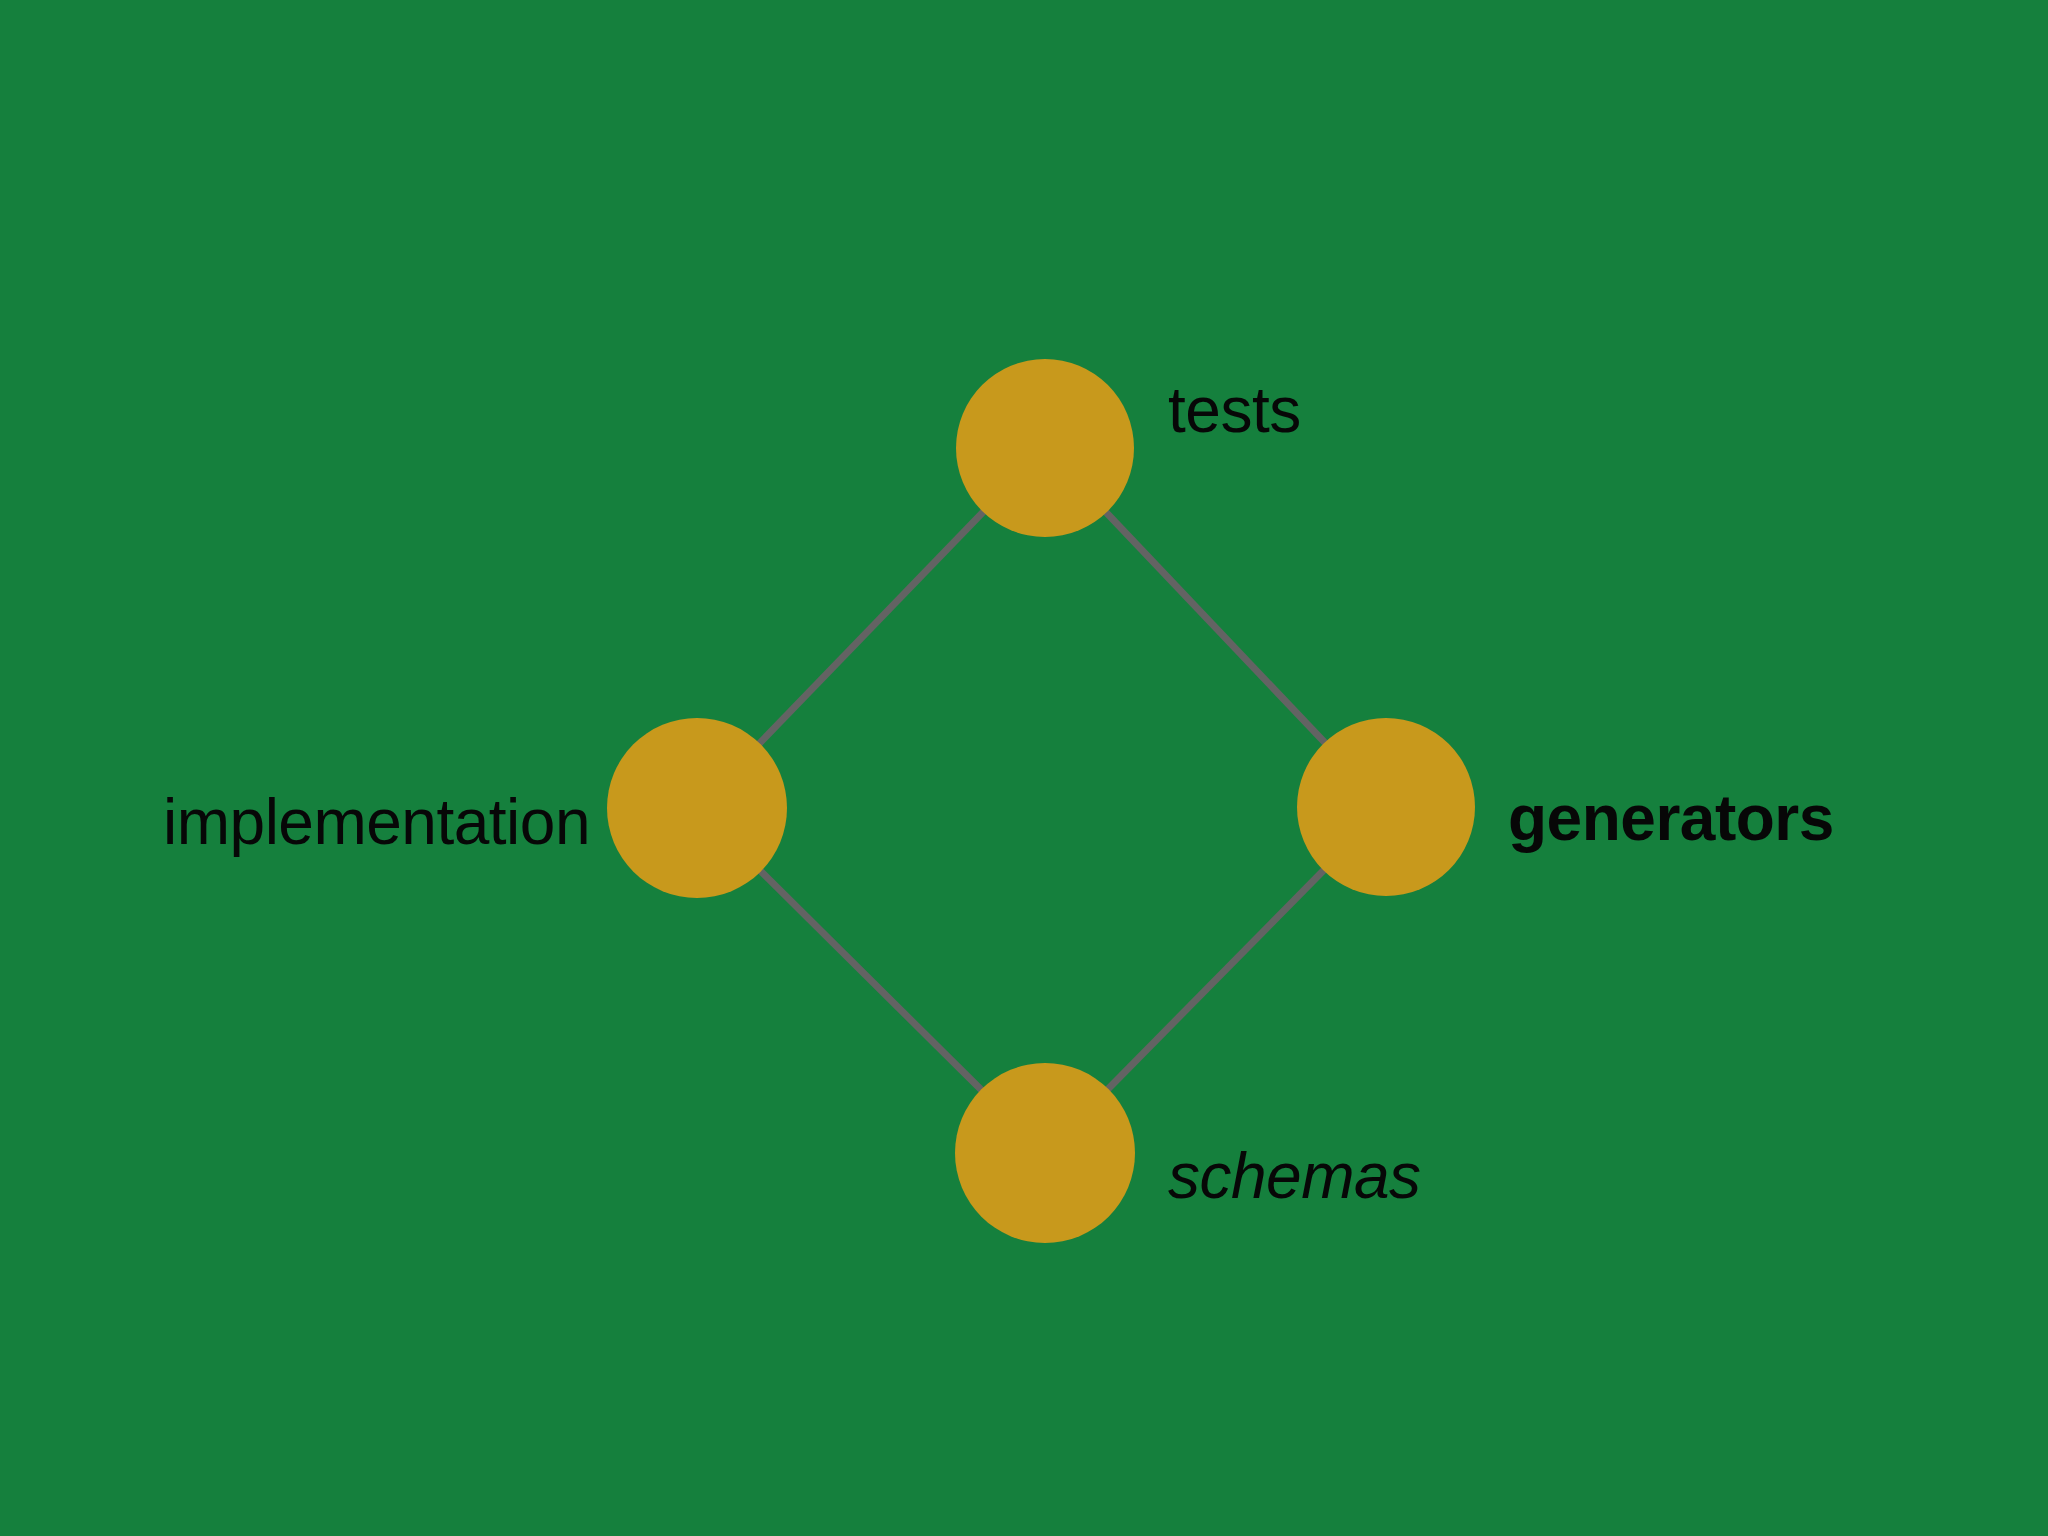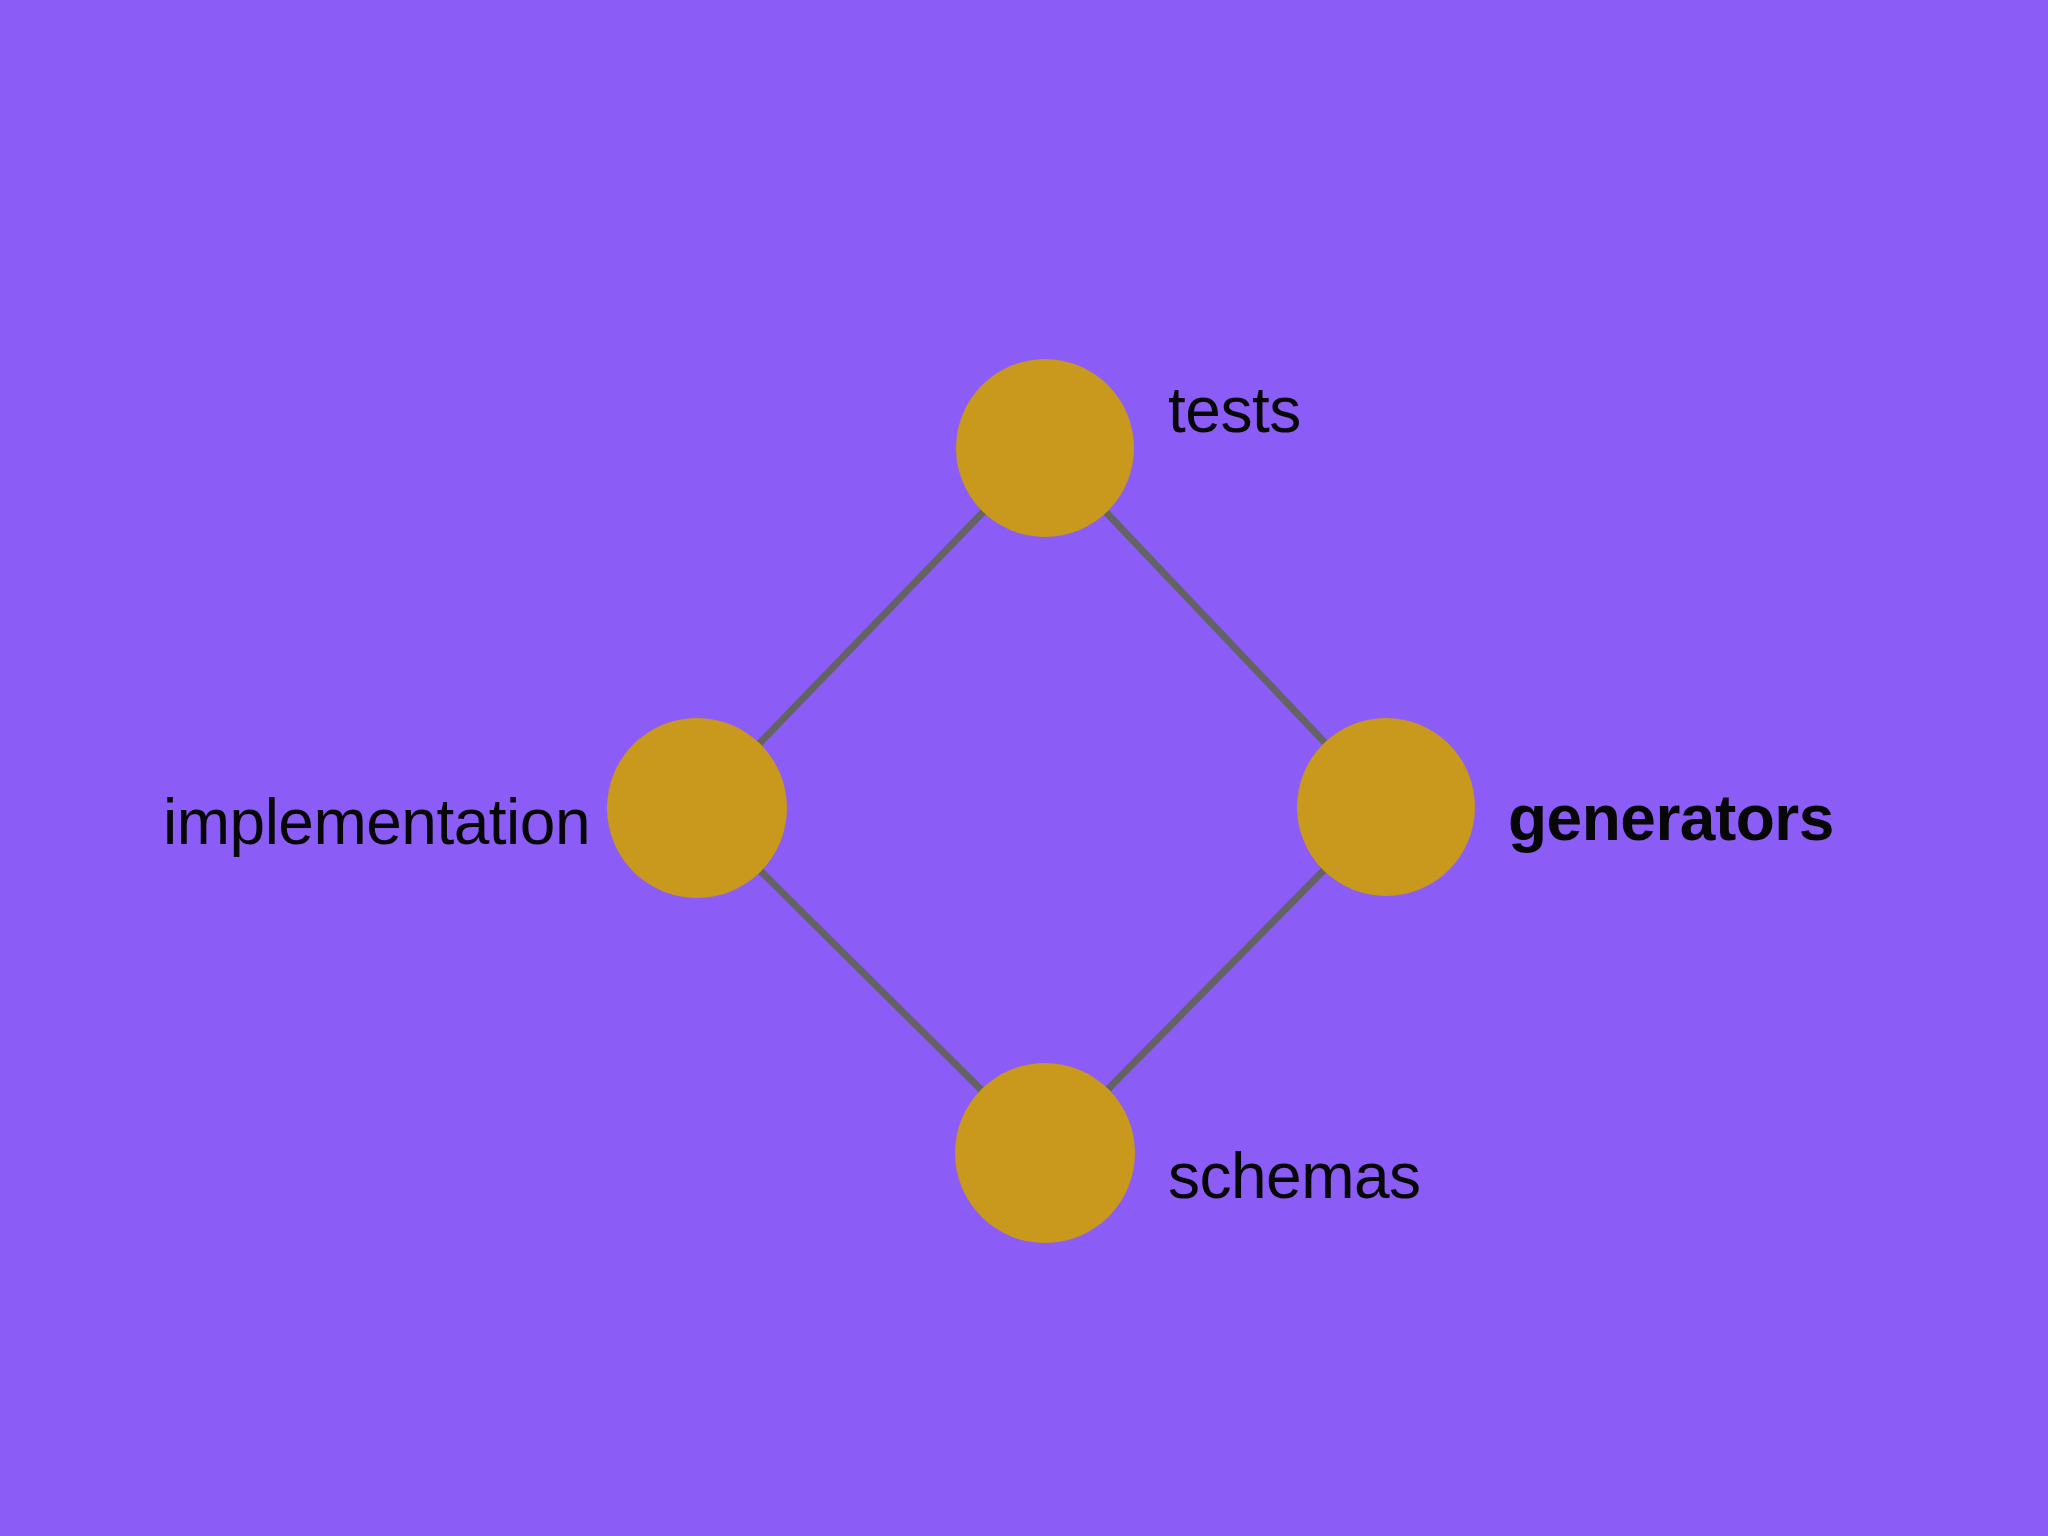--- a/index.html
+++ b/index.html
@@ -45,21 +45,21 @@
     text-align: left;
   }
   #label-tests      { left: 1168px; top: 378px;  }
   #label-implementation { left: 32px; top: 758px; width: 558px; }
   #label-generators { left: 1508px; top: 786px; font-weight: bold; }
   #label-schemas    { left: 1168px; top: 1144px; }
 </style>
 </head>
 <body>
 
-<div id="diagram-canvas" style="background: #8b5cf6; width: 2048px; height: 1536px;">
+<div id="diagram-canvas" style="background: #15803d; width: 2048px; height: 1536px;">
 
   <svg id="graph-svg" viewBox="0 0 2048 1536" xmlns="http://www.w3.org/2000/svg">
 
     <g>
       <line x1="697" y1="808" x2="1045" y2="448" stroke="#636363" stroke-width="7" stroke-linecap="butt"></line>
       <line x1="1045" y1="448" x2="1386" y2="807" stroke="#636363" stroke-width="7" stroke-linecap="butt"></line>
       <line x1="1386" y1="807" x2="1045" y2="1153" stroke="#636363" stroke-width="7" stroke-linecap="butt"></line>
       <line x1="1045" y1="1153" x2="697" y2="808" stroke="#636363" stroke-width="7" stroke-linecap="butt"></line>
     </g>
 
@@ -70,15 +70,15 @@
       <circle cx="1045" cy="1153" r="90" fill="#C8991C"></circle>
     </g>
   </svg>
 
   <div class="node-label label-right" id="label-tests" style="color: rgb(7, 7, 7); font-size: 64px;">tests</div>
 
   <div class="node-label label-left" id="label-implementation" style="color: rgb(7, 7, 7); font-size: 64px;">implementation</div>
 
   <div class="node-label label-right" id="label-generators" style="color: rgb(7, 7, 7); font-size: 64px;">generators</div>
 
-  <div class="node-label label-right" id="label-schemas" style="color: rgb(7, 7, 7); font-size: 64px;">schemas</div>
+  <div class="node-label label-right" id="label-schemas" style="color: rgb(7, 7, 7); font-size: 64px; font-style: italic;">schemas</div>
 
 </div>
 
 </body></html>

